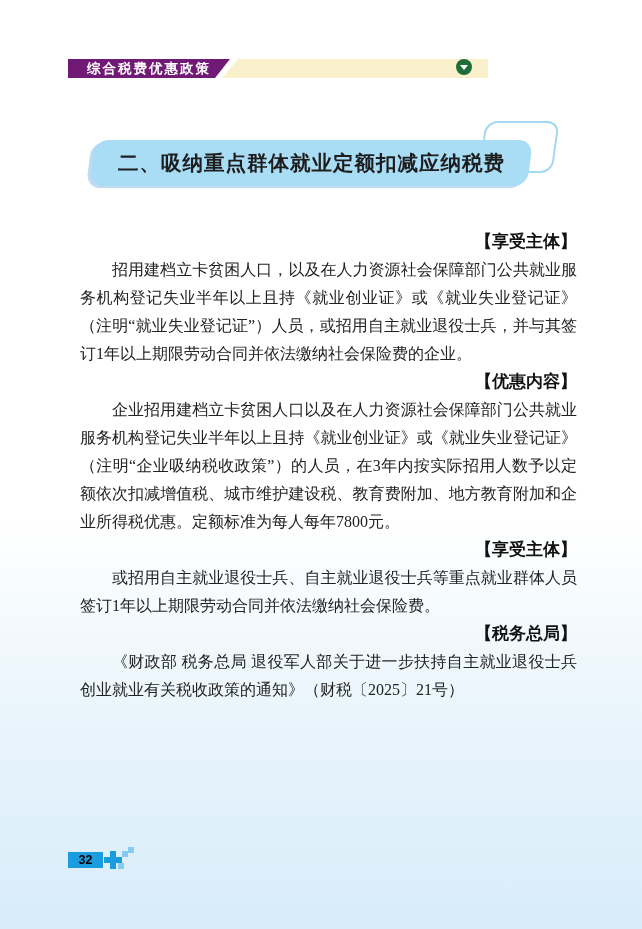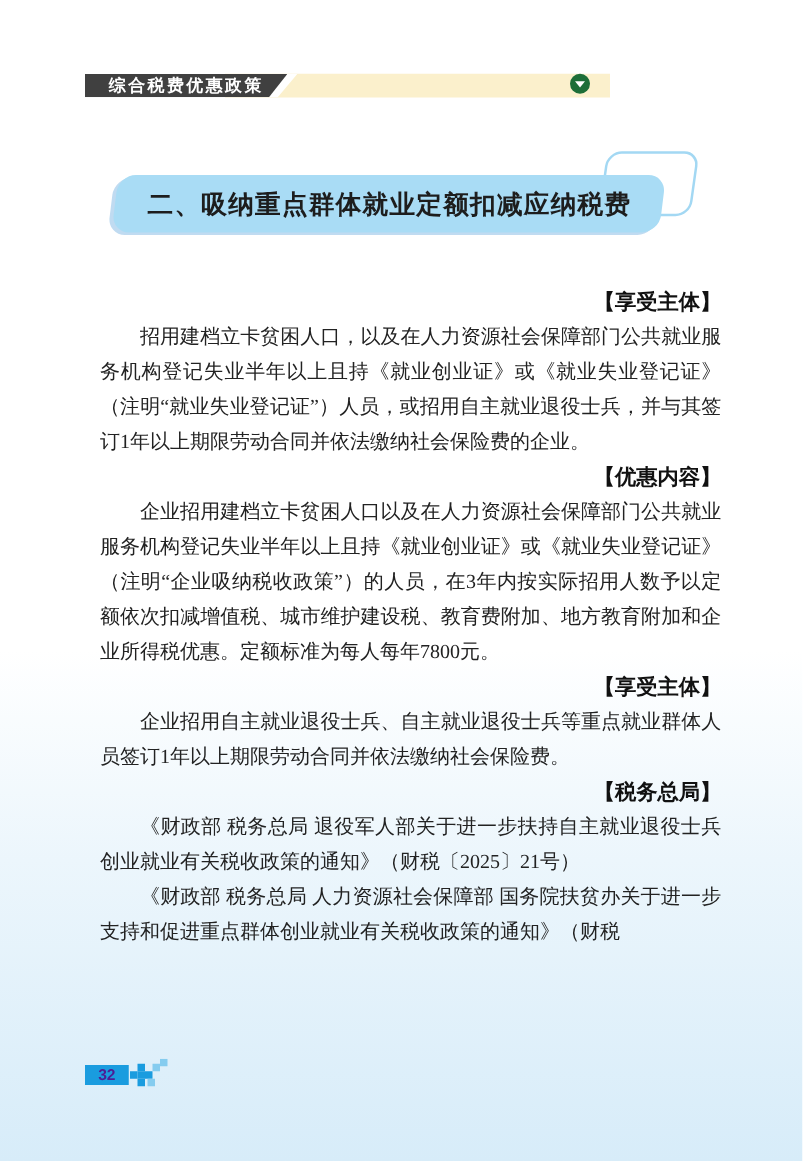--- a/index.html
+++ b/index.html
@@ -16,21 +16,21 @@
     position:absolute; left:180px; top:59px; width:308px; height:19px;
     background:#fbf0cc;
   }
   .tab-wrap {
     position:absolute; left:68px; top:59px; width:170px; height:19px;
     background:#ffffff;
     clip-path:polygon(0 0,100% 0,calc(100% - 16px) 100%,0 100%);
   }
   .tab-blue {
     position:absolute; left:0; top:0; width:162px; height:19px;
-    background:#404040;
+    background:#701a75;
     clip-path:polygon(0 0,100% 0,calc(100% - 15px) 100%,0 100%);
     color:#ffffff; font-weight:bold; font-size:13.5px; line-height:19px;
     letter-spacing:2px; padding-left:0; text-align:center;
   }
   .nav-circle {
     position:absolute; left:456px; top:59px; width:16px; height:16px;
     border-radius:50%; background:#1d6e38;
   }
   .nav-circle .tri {
     position:absolute; left:4px; top:6px;
@@ -72,21 +72,21 @@
     text-indent:2em; text-align:right;
   }
   .body-paragraph {
     margin:0; padding:0;
     text-indent:2em;
   }
 
   
   .page-badge {
     position:absolute; left:68px; top:852px; width:35px; height:16px;
-    background:#1a9cdf; color:#4c1d95;
+    background:#1a9cdf; color:#000000;
     font-size:12.5px; font-weight:bold; line-height:16px; text-align:center;
     font-family:"Liberation Sans","DejaVu Sans",sans-serif;
   }
   .mosaic { position:absolute; left:104px; top:847px; }
 </style>
 </head>
 <body>
 
 <div class="page">
 
@@ -106,25 +106,24 @@
   </div>
 
   <div class="content">
     <h3 class="section-heading">【享受主体】</h3>
     <p class="body-paragraph">招用建档立卡贫困人口，以及在人力资源社会保障部门公共就业服务机构登记失业半年以上且持《就业创业证》或《就业失业登记证》（注明“就业失业登记证”）人员，或招用自主就业退役士兵，并与其签订1年以上期限劳动合同并依法缴纳社会保险费的企业。</p>
 
     <h3 class="section-heading">【优惠内容】</h3>
     <p class="body-paragraph">企业招用建档立卡贫困人口以及在人力资源社会保障部门公共就业服务机构登记失业半年以上且持《就业创业证》或《就业失业登记证》（注明“企业吸纳税收政策”）的人员，在3年内按实际招用人数予以定额依次扣减增值税、城市维护建设税、教育费附加、地方教育附加和企业所得税优惠。定额标准为每人每年7800元。</p>
 
     <h3 class="section-heading">【享受主体】</h3>
-    <p class="body-paragraph">企业招用自主就业退役士兵、自主就业退役士兵等重点就业群体人员签订1年以上期限劳动合同并依法缴纳社会保险费。</p>
+    <p class="body-paragraph">或招用自主就业退役士兵、自主就业退役士兵等重点就业群体人员签订1年以上期限劳动合同并依法缴纳社会保险费。</p>
 
     <h3 class="section-heading">【税务总局】</h3>
     <p class="body-paragraph">《财政部 税务总局 退役军人部关于进一步扶持自主就业退役士兵创业就业有关税收政策的通知》（财税〔2025〕21号）</p>
-    <p class="body-paragraph">《财政部 税务总局 人力资源社会保障部 国务院扶贫办关于进一步支持和促进重点群体创业就业有关税收政策的通知》（财税</p>
   </div>
 
   <div class="page-badge">
     <span>32</span>
   </div>
   <svg class="mosaic" width="40" height="26" viewBox="0 0 40 26">
     <rect x="6" y="4" width="6" height="6" fill="#1a9cdf"></rect>
     <rect x="0" y="10" width="6" height="6" fill="#1a9cdf"></rect>
     <rect x="6" y="10" width="6" height="6" fill="#1a9cdf"></rect>
     <rect x="12" y="10" width="6" height="6" fill="#1a9cdf"></rect>

